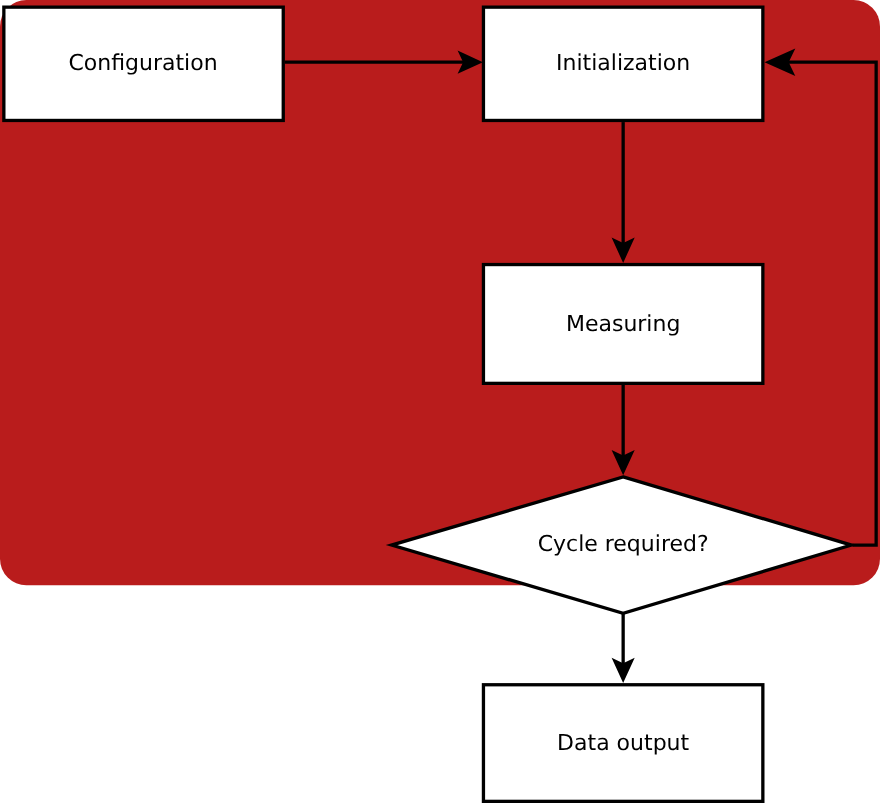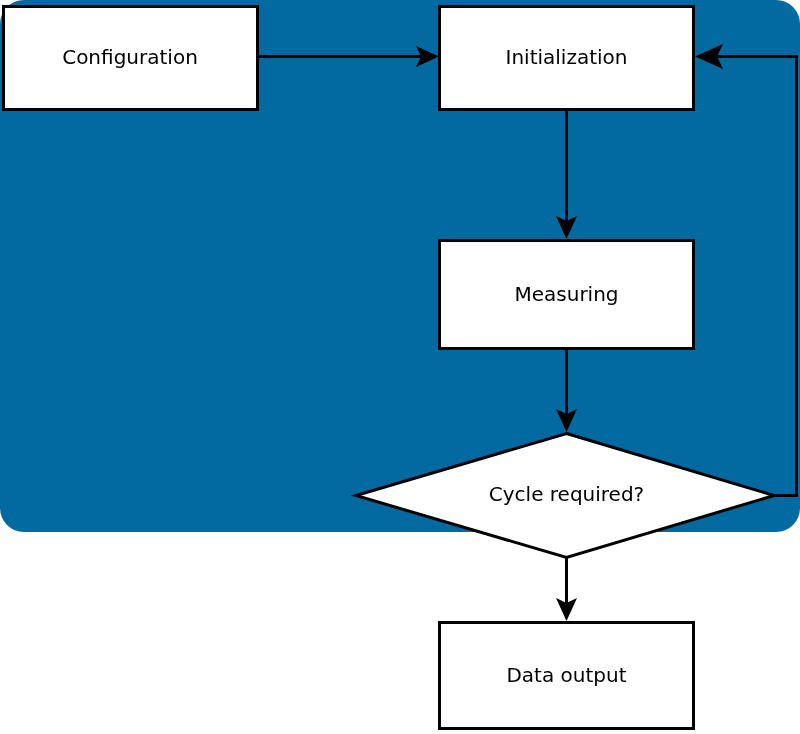--- a/index.html
+++ b/index.html
@@ -11,21 +11,21 @@
   body {
     width: 800px;
     height: 734px;
     font-family: "DejaVu Sans", "Liberation Sans", sans-serif;
     overflow: hidden;
   }
   #flowchart-root {
     position: relative;
     width: 800px;
     height: 532px;
-    background: #0369a1;
+    background: #b91c1c;
     border-radius: 24px;
   }
   svg.flow-canvas {
     display: block;
     width: 800px;
     height: 734px;
   }
   .node-shape {
     fill: #ffffff;
     stroke: #000000;

